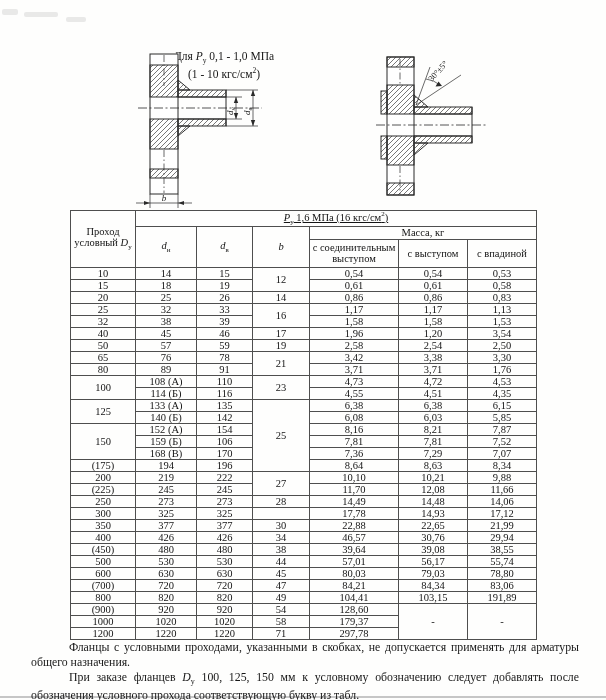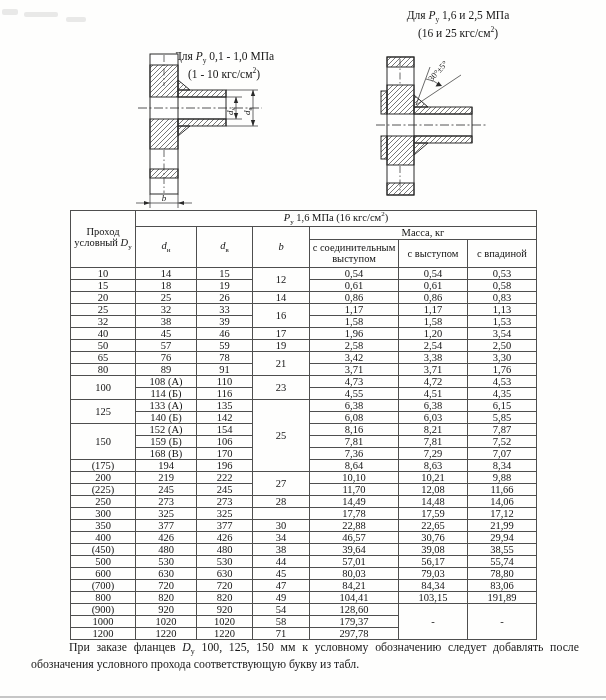--- a/index.html
+++ b/index.html
@@ -12,21 +12,21 @@
   #hdr-left  { left:122px; top:5px;  width:204px;margin-top:44px; }
   #hdr-right { left:358px; top:8px;  width:200px; }
   svg { position:absolute; }
   svg text { font-family:"Liberation Serif","DejaVu Serif",serif; }
 
   table.flg { position:absolute; left:70px; top:210px; border-collapse:collapse; table-layout:fixed; }
   table.flg td {
     border:1px solid #4e4e4e; text-align:center; vertical-align:middle;
     font-size:10.5px; line-height:1.05; padding:0 1px; color:#141414; overflow:hidden;
   }
-  td.t-title { height:12px; }
+  td.t-title { height:12px;text-decoration:underline; }
   td.t-mass  { height:12px; }
   td.t-sub   { height:27px; line-height:1.15; }
   tbody td   { height:11px; }
   .scan-mark { position:absolute; background:#d7d7d7; opacity:.55; border-radius:2px; }
   .bottom-edge { position:absolute; left:0; right:0; top:696px; height:2px; background:#c6c6c6; }
   .notes { position:absolute; left:31px; top:640px; width:548px; font-size:11.8px;
            line-height:1.24; text-align:justify; color:#171717; }
   .notes p { margin:0 0 1px 0; text-indent:38px; }
   .notes sub { font-size:8px; }
 </style>
@@ -36,24 +36,20 @@
 <div class="page">
 
   <div class="scan-mark" style="left:2px;top:9px;width:16px;height:6px;"></div>
   <div class="scan-mark" style="left:24px;top:12px;width:34px;height:5px;"></div>
   <div class="scan-mark" style="left:66px;top:17px;width:20px;height:5px;"></div>
   <div class="bottom-edge"></div>
 
   <div class="hdr" id="hdr-left">
     <span>Для </span><i>P</i><sub>у</sub><span> 0,1 - 1,0 МПа</span><br>
     <span>(1 - 10 кгс/см</span><sup>2</sup><span>)</span>
-  </div>
-  <div class="hdr" id="hdr-right">
-    <span>Для </span><i>P</i><sub>у</sub><span> 1,6 и 2,5 МПа</span><br>
-    <span>(16 и 25 кгс/см</span><sup>2</sup><span>)</span>
   </div>
 
   <svg style="left:126px; top:52px;" width="198" height="158" viewBox="0 0 198 158">
     <defs>
       <pattern id="h1" patternUnits="userSpaceOnUse" width="5" height="5">
         <path d="M0,5 L5,0" stroke="#3c3c3c" stroke-width="0.7"></path>
       </pattern>
     </defs>
     <g stroke="#2a2a2a" stroke-width="1" fill="none">
 
@@ -341,21 +337,21 @@
           <td>14,49</td>
           <td>14,48</td>
           <td>14,06</td>
         </tr>
         <tr>
           <td>300</td>
           <td>325</td>
           <td>325</td>
           <td></td>
           <td>17,78</td>
-          <td>17,59</td>
+          <td>14,93</td>
           <td>17,12</td>
         </tr>
         <tr>
           <td>350</td>
           <td>377</td>
           <td>377</td>
           <td>30</td>
           <td>22,88</td>
           <td>22,65</td>
           <td>21,99</td>
@@ -434,16 +430,17 @@
           <td>1200</td>
           <td>1220</td>
           <td>1220</td>
           <td>71</td>
           <td>297,78</td>
         </tr>
       </tbody>
   </table>
 
   <div class="notes">
+    <p>Фланцы с условными проходами, указанными в скобках, не допускается применять для арматуры общего назначения.</p>
     <p><span>При заказе фланцев </span><i>D</i><sub>у</sub><span> 100, 125, 150 мм к условному обозначению следует добавлять после обозначения условного прохода соответствующую букву из табл.</span></p>
   </div>
 
 </div>
 
 </body></html>

